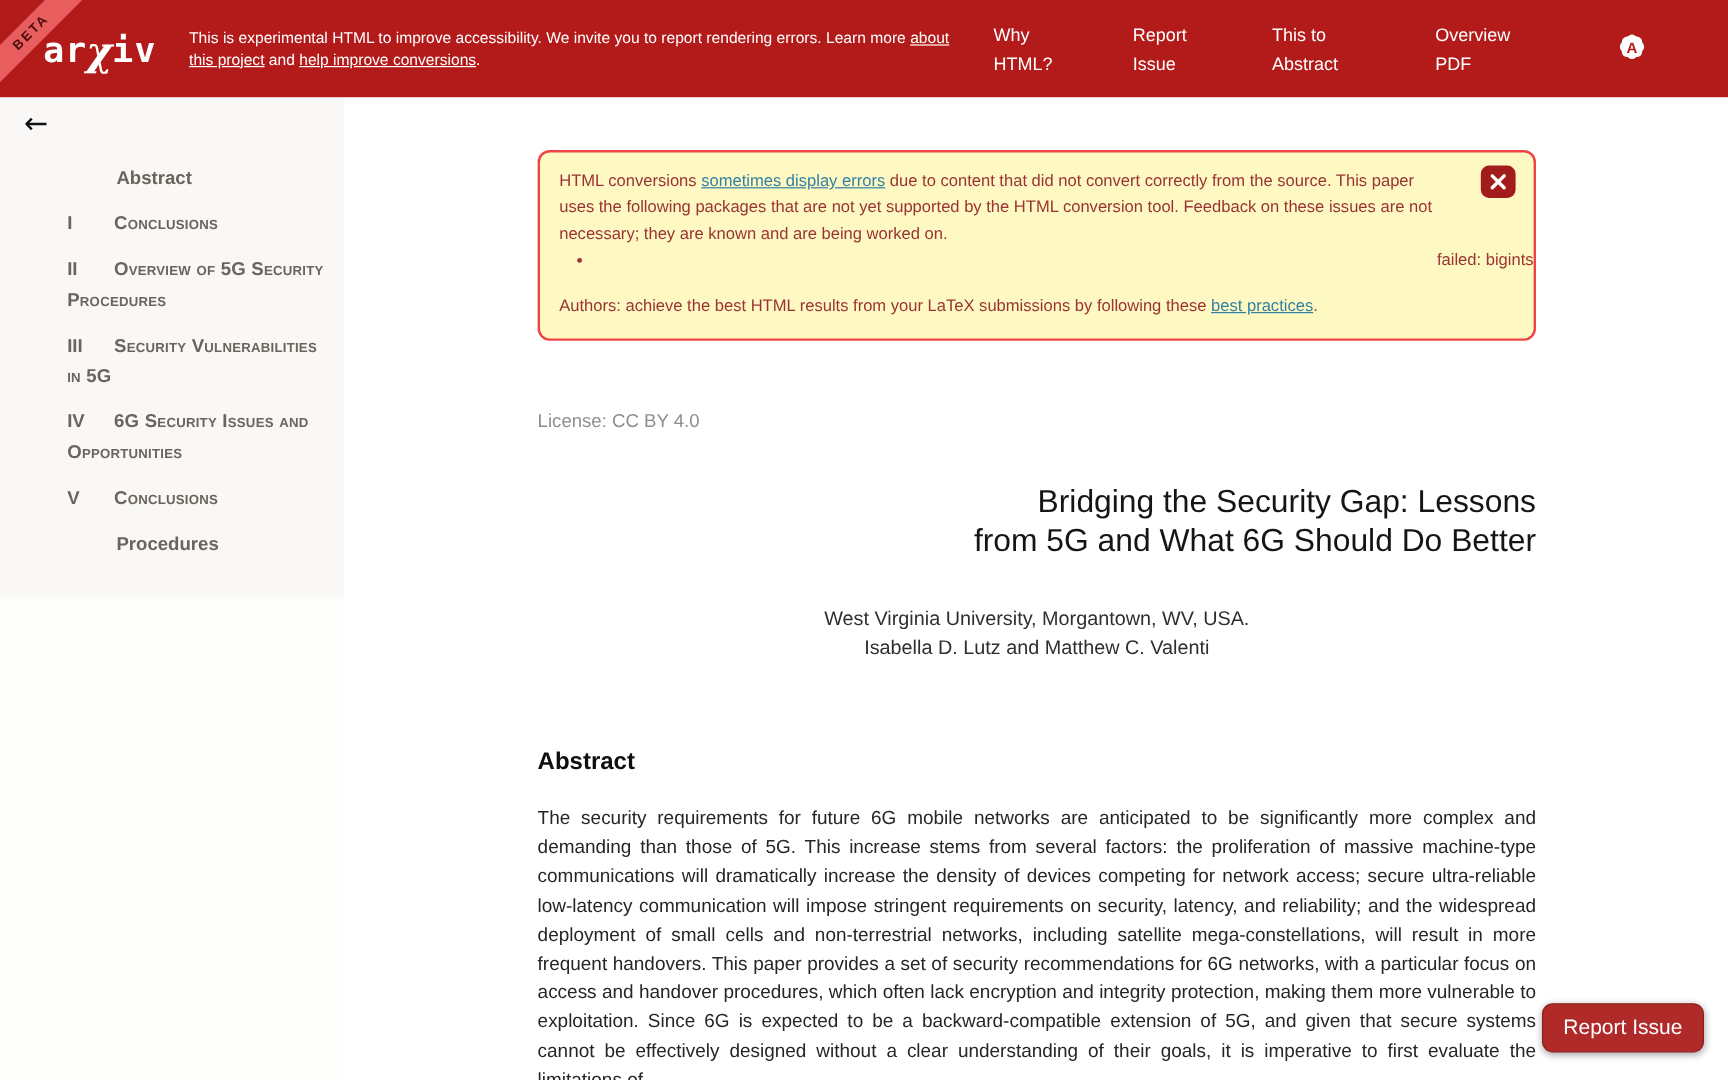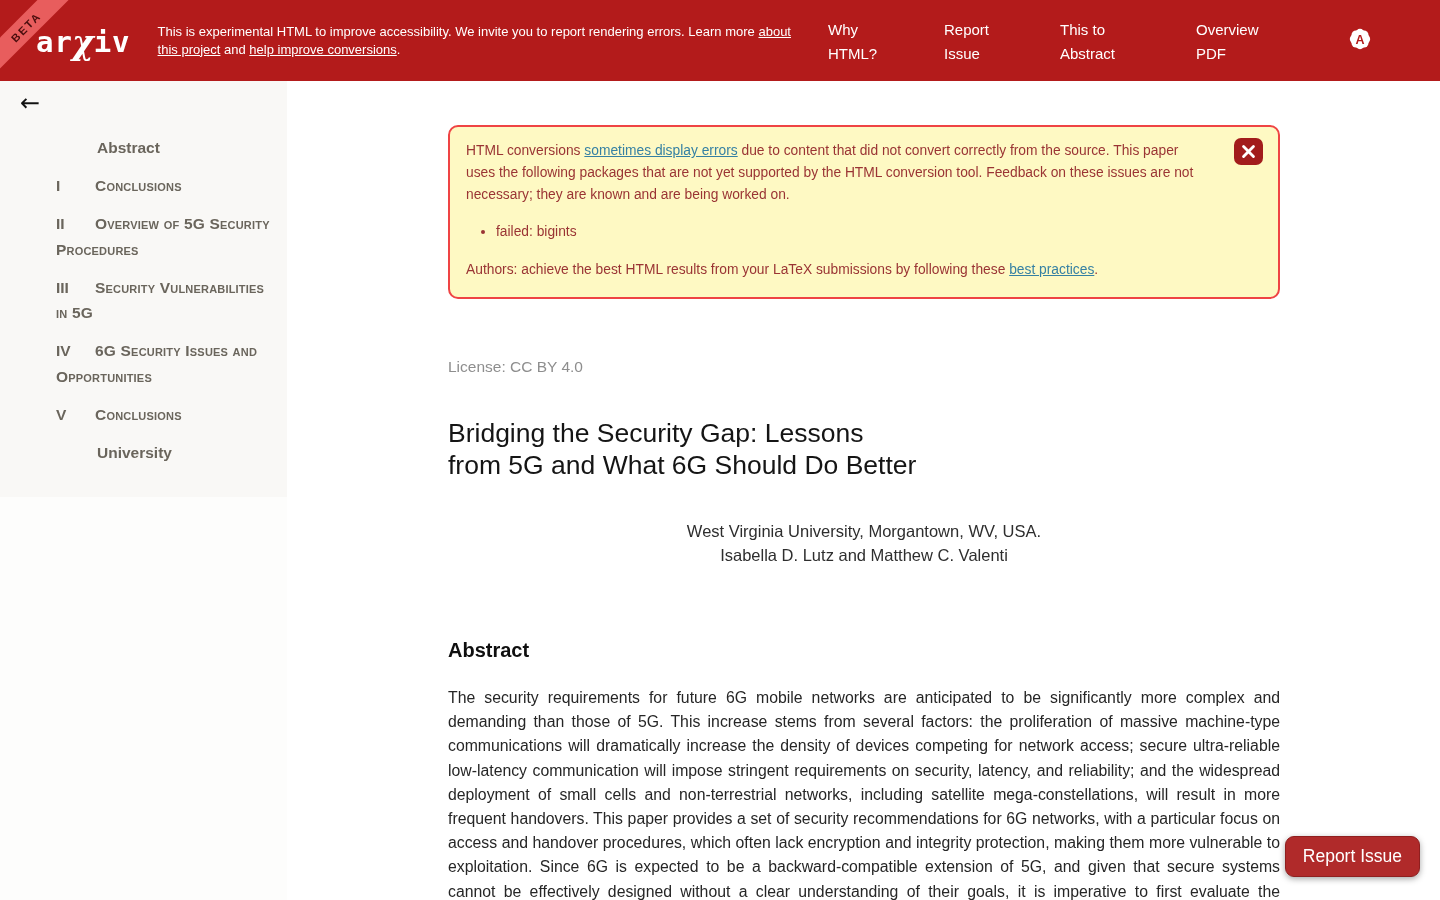--- a/index.html
+++ b/index.html
@@ -80,34 +80,34 @@
   }
   .content { width: 832px; margin-left: 161px; }
 
   .warnbox {
     margin-top: 44px; position: relative;
     background: #fef9c3; border: 2px solid #ef4444; border-radius: 10px;
     color: #9a3434; font-size: 13.8px; line-height: 22px;
   }
   .warnbox .w-p1 { padding: 13px 70px 0 16px; }
   .warnbox a { color: #3580a3; text-decoration: underline; cursor: pointer; }
-  .warnbox ul { margin: 15px 0 0 16px; padding-left: 30px; }
+  .warnbox ul { margin: 0 0 0 16px; padding-left: 30px; text-align: right; }
   .warnbox .w-p2 { padding: 16px 70px 16px 16px; }
   .close-btn {
     position: absolute; top: 11px; right: 15px; width: 29px; height: 27px;
     background: #a21c1c; border: none; border-radius: 7px; cursor: pointer;
     display: flex; align-items: center; justify-content: center; padding: 0;
   }
 
   .license-block {
     margin-top: 56px; 
     color: #8e8e8e; font-size: 15.5px; line-height: 24px;
   }
   .paper-title {
-    margin-top: 38px; text-align: left;
+    margin-top: 38px; text-align: right;
     font-size: 26.5px; line-height: 32px; color: #151515; font-weight: normal;
   }
   .authors-block {
     margin-top: 38px; text-align: center;
     font-size: 16.5px; line-height: 24px; color: #2e2e2e;
   }
   .abstract-heading {
     margin-top: 72px; font-size: 20px; font-weight: bold; color: #0f0f0f;
   }
   .abstract-text {
@@ -174,21 +174,21 @@
       <li>
         <span class="toc-num">III</span><span class="toc-label">Security Vulnerabilities in 5G</span>
       </li>
       <li>
         <span class="toc-num">IV</span><span class="toc-label">6G Security Issues and Opportunities</span>
       </li>
       <li>
         <span class="toc-num">V</span><span class="toc-label">Conclusions</span>
       </li>
       <li class="plain">
-        <span class="toc-plain-label">University</span>
+        <span class="toc-plain-label">Procedures</span>
       </li>
     </ul>
   </div>
 </aside>
 
 <main class="main">
   <div class="content">
 
     <div class="warnbox">
       <button class="close-btn">

